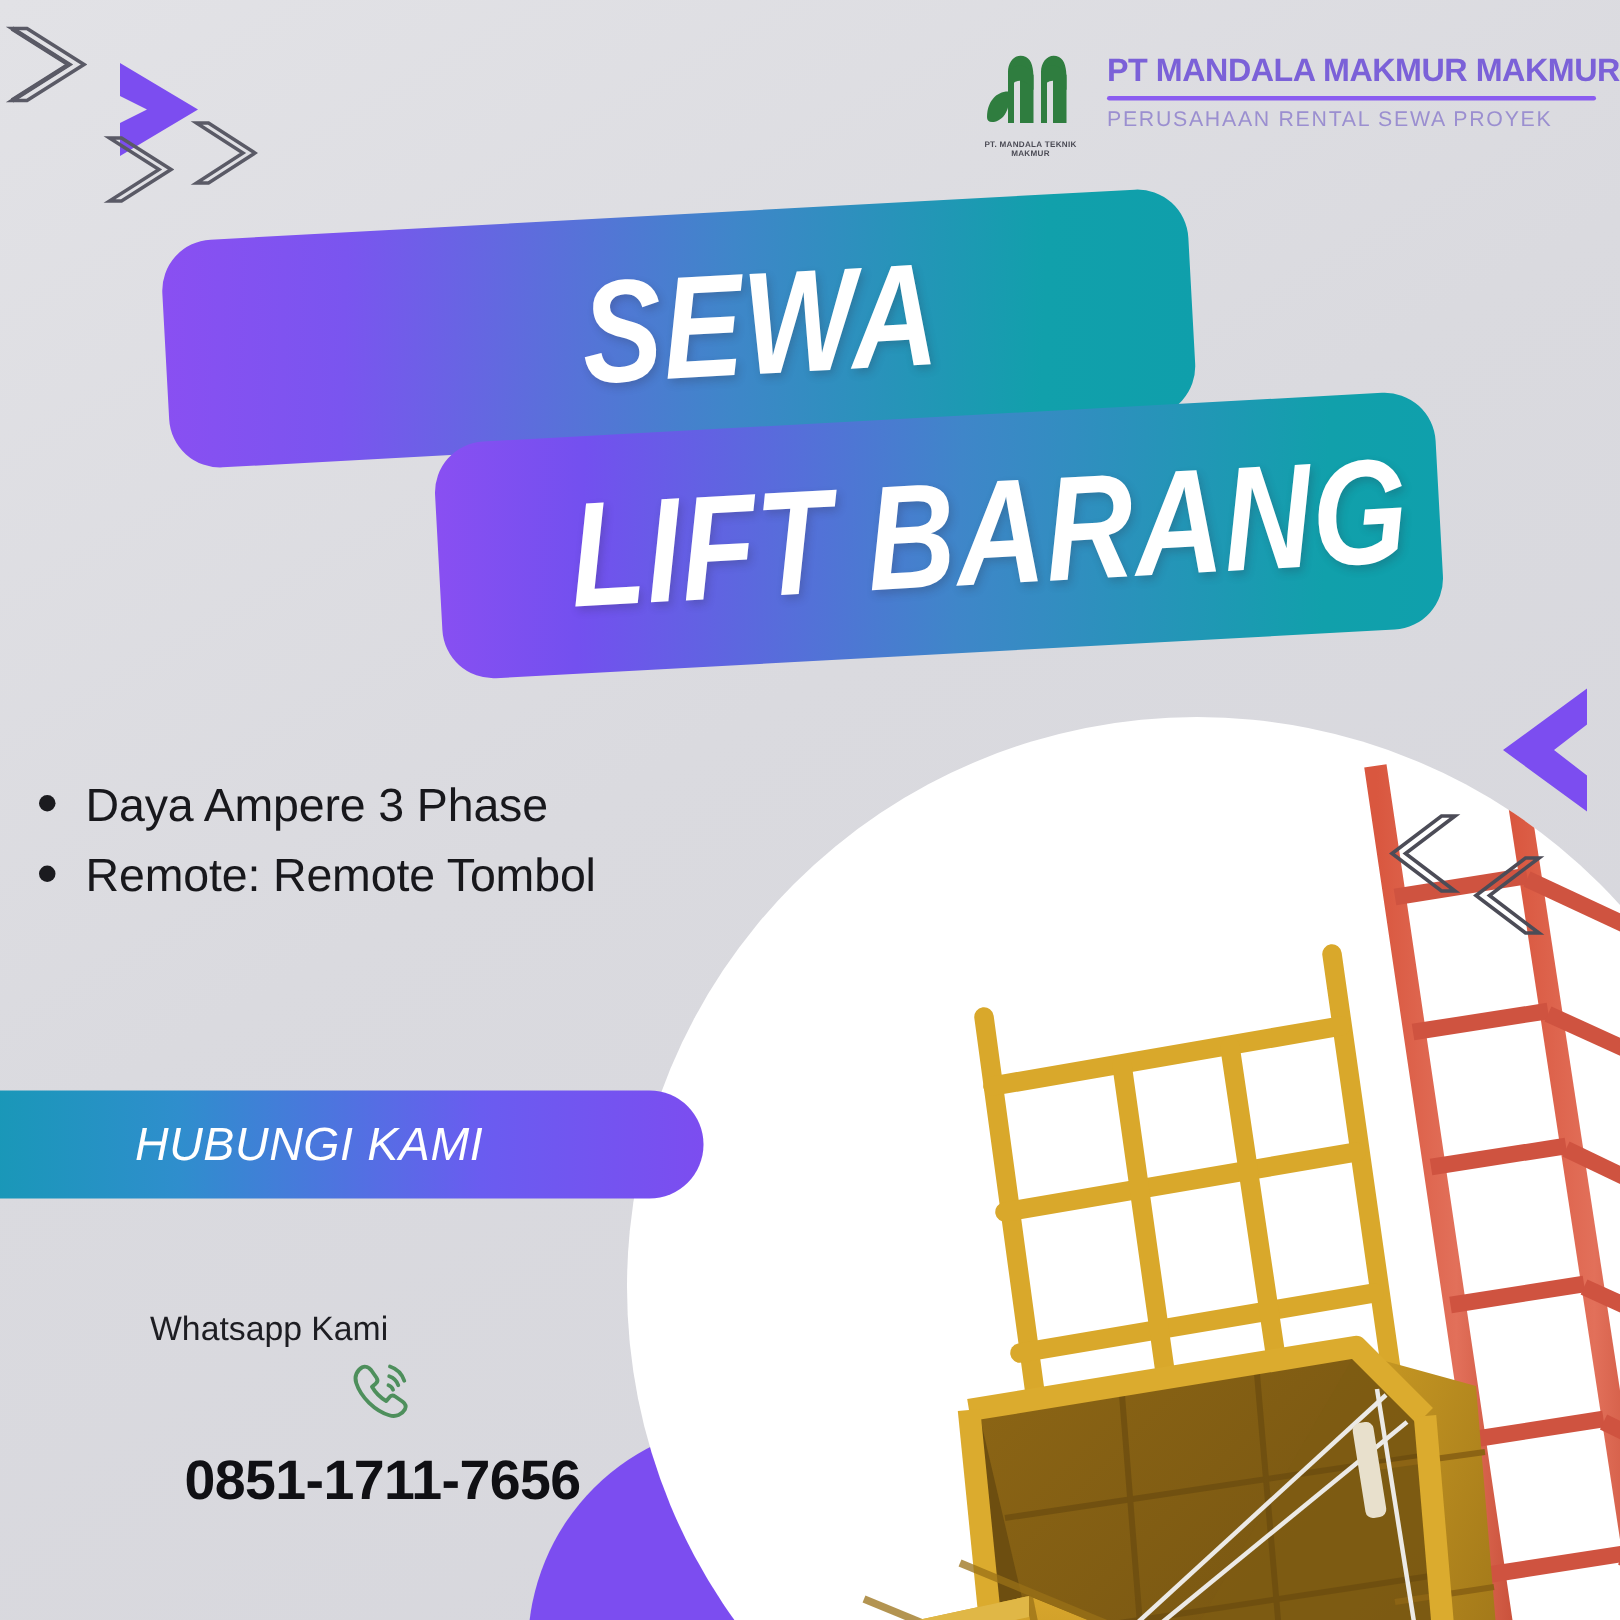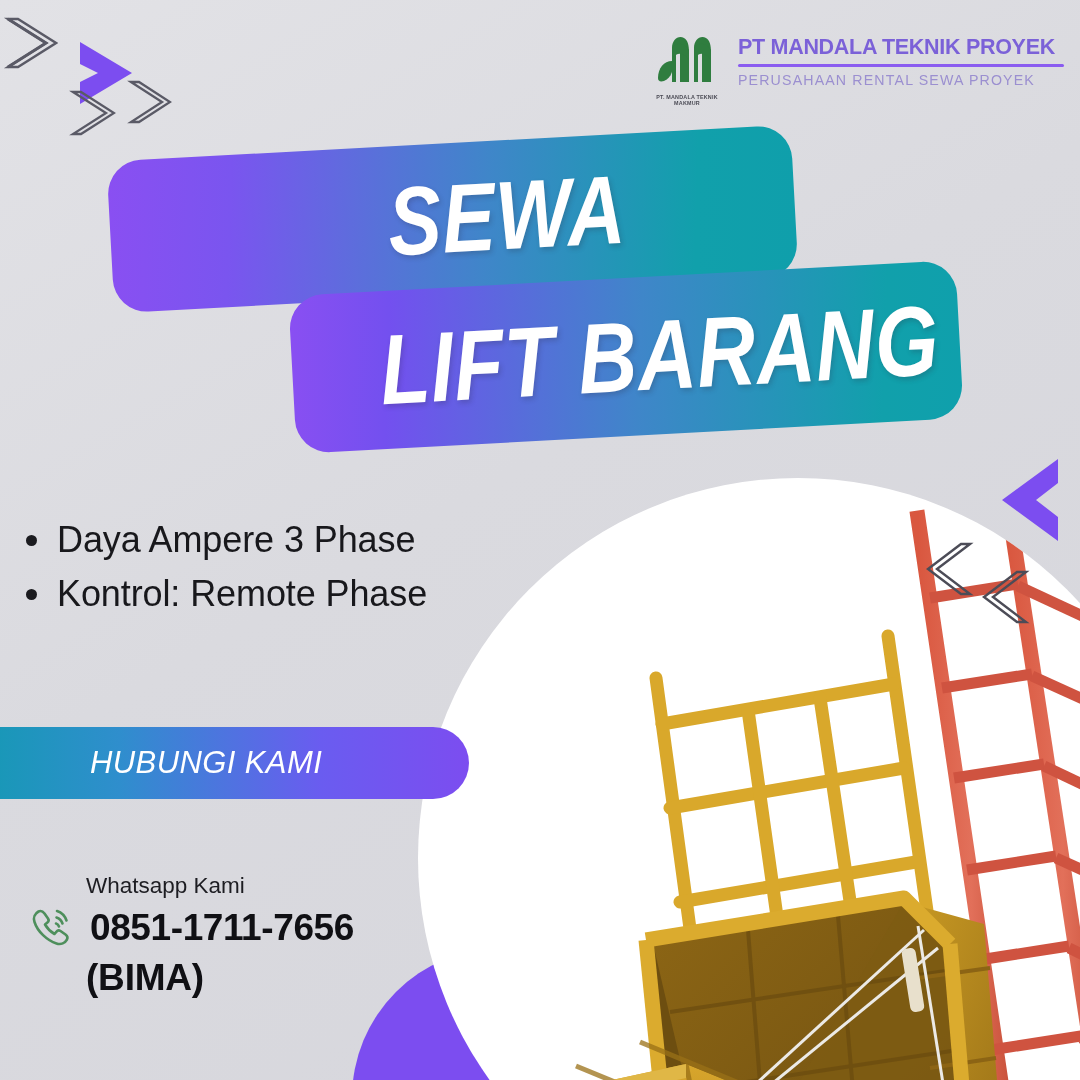--- a/index.html
+++ b/index.html
@@ -59,35 +59,35 @@
 
   
   #hoist{position:absolute;left:418px;top:478px;width:760px;height:760px;
       overflow:hidden;border-radius:50%;}
 
   
   #features{position:absolute;left:26px;top:518px;width:600px;}
   .feature{display:flex;align-items:baseline;gap:20px;margin-bottom:9px;}
   .bullet{width:11px;height:11px;border-radius:50%;background:#1b1b1f;flex:none;
           position:relative;top:-6px;}
-  .feature-label{font-size:36px;color:#18181c;font-weight:300;letter-spacing:-.1px;
+  .feature-label{font-size:31px;color:#18181c;font-weight:300;letter-spacing:-.1px;
           line-height:1.24;white-space:nowrap;}
 
   
   #cta{position:absolute;left:-60px;top:727px;width:529px;height:72px;
       border-radius:0 40px 40px 0;
       background:linear-gradient(90deg,#0f9cae 0%,#2f8ecd 34%,#6a5cf0 72%,#7c4df0 100%);
       display:flex;align-items:center;}
   #cta-label{margin-left:150px;color:#fff;font-size:31px;font-weight:normal;font-style:italic;
       letter-spacing:.4px;white-space:nowrap;}
 
   
-  #contact{position:absolute;left:26px;top:872px;width:430px;}
+  #contact{position:absolute;left:40px;top:872px;width:430px;}
   #wa-label{margin-left:60px;font-size:22.5px;color:#1d1d22;font-weight:300;line-height:1.25;}
-  #phone-row{display:flex;align-items:center;gap:12px;margin-top:2px;}
+  #phone-row{display:flex;align-items:center;gap:12px;margin-top:2px;flex-direction:column;}
   #phone-icon{width:52px;height:52px;flex:none;}
   #phone-number{font-size:37px;font-weight:bold;color:#101014;letter-spacing:-.4px;white-space:nowrap;}
   #contact-person{margin-left:60px;font-size:37px;font-weight:bold;color:#101014;
       letter-spacing:-.2px;line-height:1.3;}
 </style>
 </head>
 <body>
 
 <div id="poster">
 
@@ -118,21 +118,21 @@
       <svg width="74" height="62" viewBox="0 0 74 62">
         <path d="M8 48 C8 38 14 31 22 31 C24 38 22 48 14 51 C10 52 8 51 8 48 Z" fill="#2f7d3f"></path>
         <path d="M22 52 L22 18 C22 10 28 5 34 8 C38 10 39 16 39 22 L39 52 L30 52 L30 24 C30 20 27 19 26 22 L26 52 Z" fill="#2f7d3f"></path>
         <path d="M44 52 L44 18 C44 10 50 5 56 8 C60 10 61 16 61 22 L61 52 L52 52 L52 24 C52 20 49 19 48 22 L48 52 Z" fill="#2f7d3f"></path>
         <path d="M22 18 C26 12 34 12 39 20 L39 30 C33 22 27 22 22 29 Z" fill="#2f7d3f"></path>
         <path d="M44 18 C48 12 56 12 61 20 L61 30 C55 22 49 22 44 29 Z" fill="#2f7d3f"></path>
       </svg>
       <div id="logo-caption">PT. MANDALA TEKNIK MAKMUR</div>
     </div>
     <div id="header-text">
-      <div id="company-name">PT MANDALA TEKNIK PROYEK</div>
+      <div id="company-name">PT MANDALA MAKMUR MAKMUR</div>
       <div id="company-rule"></div>
       <div id="company-tagline">PERUSAHAAN RENTAL SEWA PROYEK</div>
     </div>
   </div>
 
   <div id="banner-sewa" class="banner">
     <span>SEWA</span>
   </div>
   <div id="banner-lift" class="banner">
     <span>LIFT BARANG</span>
@@ -258,37 +258,36 @@
       </svg>
   </div>
 
   <div id="features">
     <div class="feature">
       <span class="bullet"></span>
       <span class="feature-label">Daya Ampere 3 Phase</span>
     </div>
     <div class="feature">
       <span class="bullet"></span>
-      <span class="feature-label">Kontrol: Remote Phase</span>
+      <span class="feature-label">Remote: Remote Tombol</span>
     </div>
   </div>
 
   <div id="cta">
     <span id="cta-label">HUBUNGI KAMI</span>
   </div>
 
   <div id="contact">
     <div id="wa-label">Whatsapp Kami</div>
     <div id="phone-row">
       <span id="phone-icon">
         <svg width="52" height="52" viewBox="0 0 52 52">
           <path d="M12.5 9.5 C9 11.5 7 15.5 8.5 20 C11.5 29.5 21 38.5 30.5 41.5 C35 43 39 41 41 37.5 C42 35.5 41.5 34 39.5 32.5 L34.5 29 C33 28 31.5 28.3 30.5 29.6 L28.5 32 C25 30 21 26 19 22.5 L21.4 20.5 C22.7 19.5 23 18 22 16.5 L18.5 11.5 C17 9.5 14.5 8.5 12.5 9.5 Z" fill="none" stroke="#4e8f5c" stroke-width="2.6" stroke-linejoin="round"></path>
           <path d="M31 9 C35.5 10.5 39 14 40.5 18.5" fill="none" stroke="#4e8f5c" stroke-width="2.6" stroke-linecap="round"></path>
           <path d="M30.5 15.5 C33.5 16.5 35.5 18.5 36.5 21.5" fill="none" stroke="#4e8f5c" stroke-width="2.6" stroke-linecap="round"></path>
           <path d="M30 21.5 C31.5 22 32.5 23 33 24.5" fill="none" stroke="#4e8f5c" stroke-width="2.6" stroke-linecap="round"></path>
         </svg>
       </span>
       <span id="phone-number">0851-1711-7656</span>
     </div>
-    <div id="contact-person">(BIMA)</div>
   </div>
 
 </div>
 
 </body></html>

